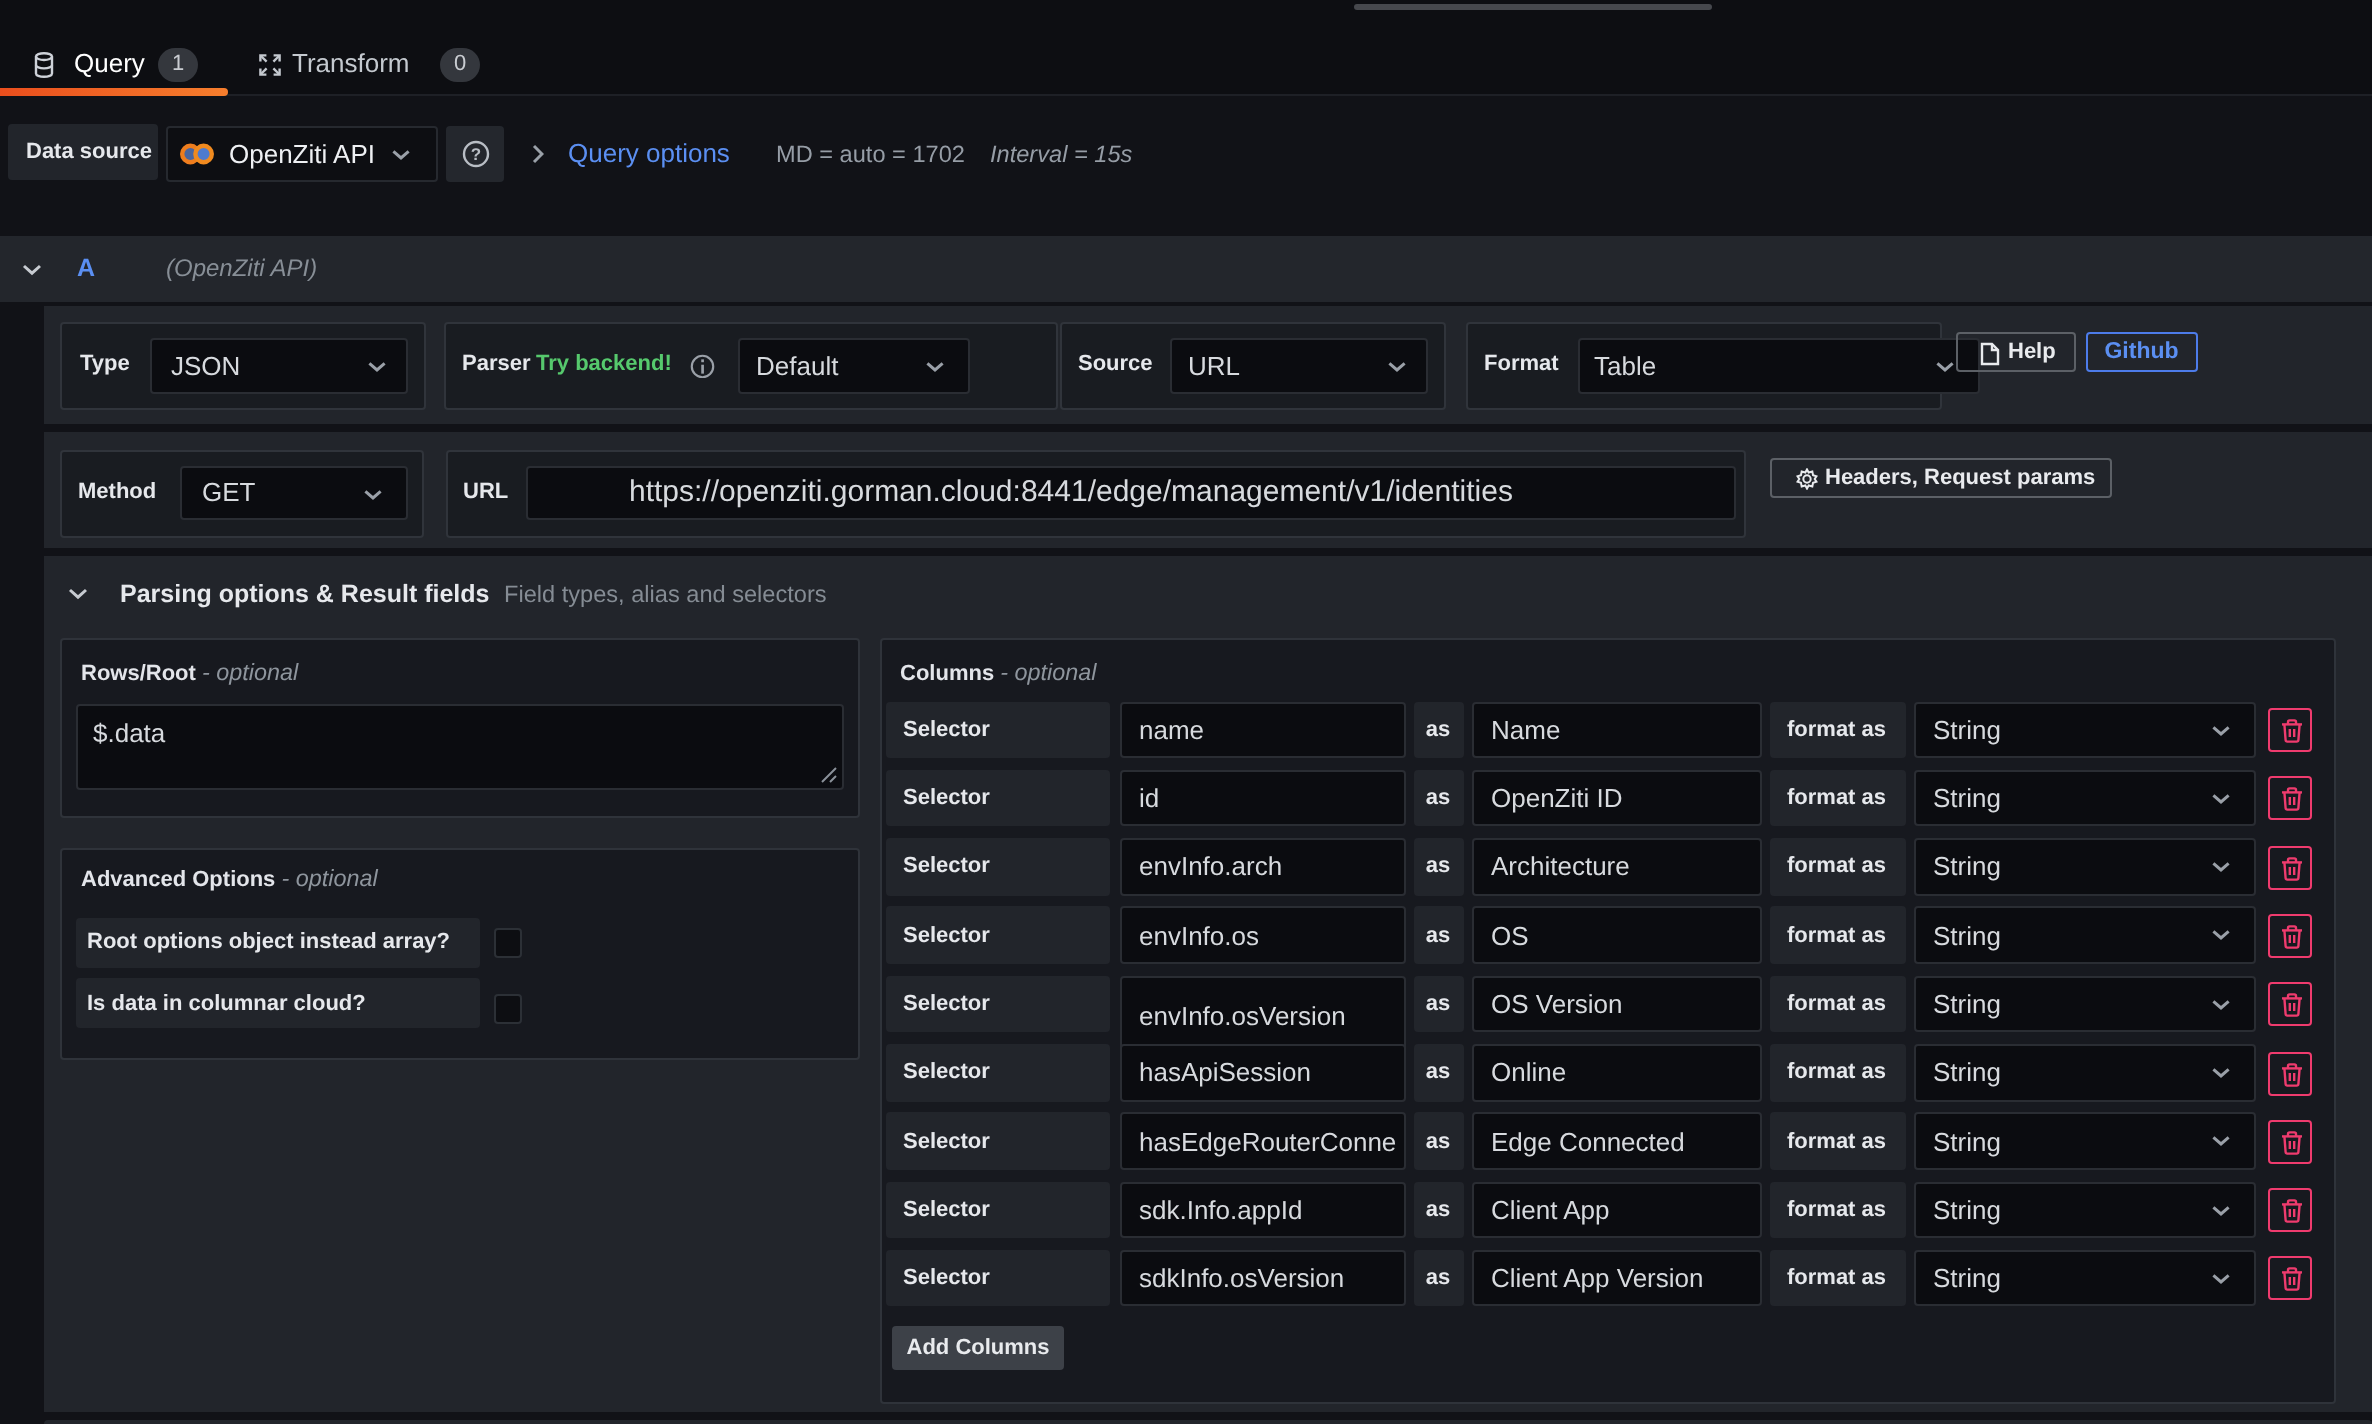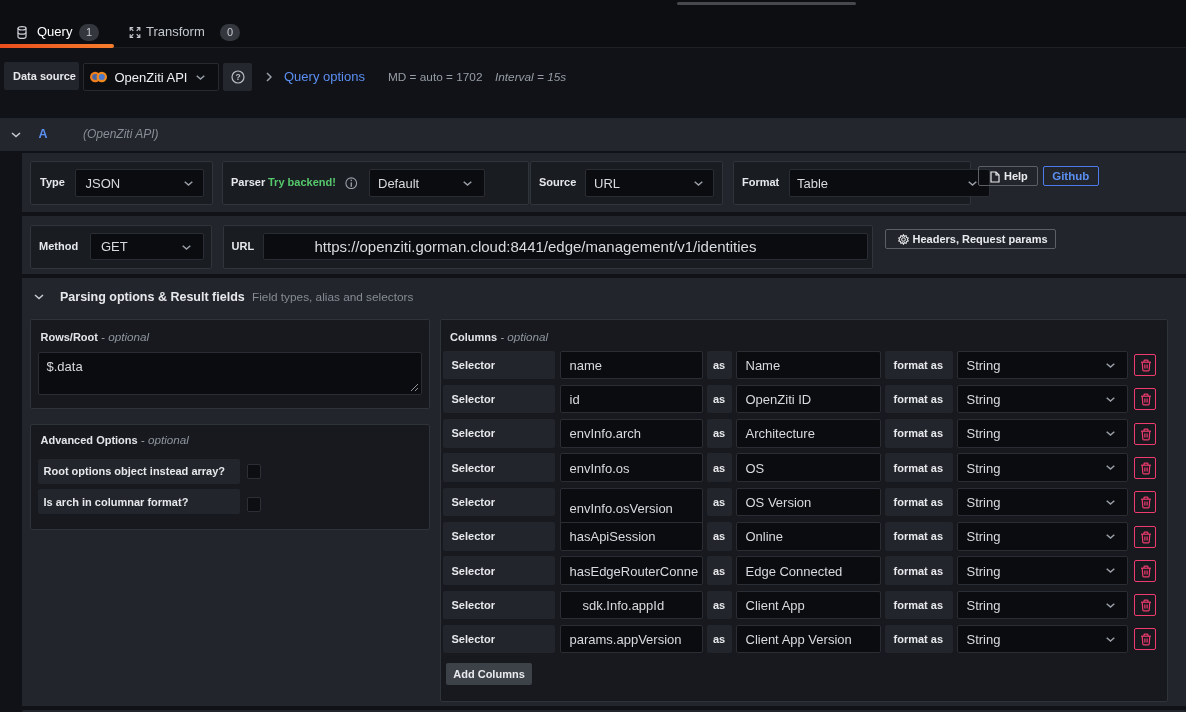--- a/index.html
+++ b/index.html
@@ -180,21 +180,21 @@
   </svg>
 </div>
 
 <div class="panel" style="left:30px;top:423.5px;width:400px;height:106px;"></div>
 <div class="ttl" style="left:40.5px;top:433px;">Advanced Options <i>- optional</i></div>
 <div class="lbl" style="left:37.5px;top:458.5px;width:202px;height:25px;">
     <span style="left:6px;">Root options object instead array?</span>
   </div>
 <div class="abs" style="left:247px;top:464px;width:13.5px;height:14.5px;background:#0d0e12;border:1px solid #2c3036;border-radius:2px;box-sizing:border-box;"></div>
 <div class="lbl" style="left:37.5px;top:489px;width:202px;height:25px;">
-    <span style="left:6px;">Is arch in columnar format?</span>
+    <span style="left:6px;">Is data in columnar cloud?</span>
   </div>
 <div class="abs" style="left:247px;top:497px;width:13.5px;height:14.5px;background:#0d0e12;border:1px solid #2c3036;border-radius:2px;box-sizing:border-box;"></div>
 
 <div class="panel" style="left:440px;top:319px;width:727.5px;height:382.5px;"></div>
 <div class="ttl" style="left:450px;top:330px;">Columns <i>- optional</i></div>
 <div id="rows">
     <div class="lbl" style="left:442.5px;top:350.5px;width:112.5px;height:28.5px;">
       <span style="left:9px;">Selector</span>
     </div>
     <div class="inp" style="left:559.5px;top:350.5px;width:143.5px;height:28.5px;">
@@ -408,21 +408,21 @@
           <path d="M4 3 V2 Q4 1.2 4.8 1.2 H7.2 Q8 1.2 8 2 V3"></path>
           <path d="M2.2 3.2 L2.8 11 Q2.85 11.8 3.7 11.8 H8.3 Q9.15 11.8 9.2 11 L9.8 3.2"></path>
           <path d="M4.9 5.5 V9.5 M7.1 5.5 V9.5"></path>
         </g>
       </svg>
     </div>
     <div class="lbl" style="left:442.5px;top:590.5999999999999px;width:112.5px;height:28.5px;">
       <span style="left:9px;">Selector</span>
     </div>
     <div class="inp" style="left:559.5px;top:590.5999999999999px;width:143.5px;height:28.5px;">
-      <span style="left:22px;">sdk.Info.appId</span>
+      <span style="left:9px;">sdk.Info.appId</span>
     </div>
     <div class="lbl" style="left:706.5px;top:590.5999999999999px;width:25px;height:28.5px;text-align:center;">
       <span style="left:0;width:25px;">as</span>
     </div>
     <div class="inp" style="left:735.5px;top:590.5999999999999px;width:145.5px;height:28.5px;">
       <span style="left:9px;">Client App</span>
     </div>
     <div class="lbl" style="left:884.5px;top:590.5999999999999px;width:68.5px;height:28.5px;">
       <span style="left:9px;">format as</span>
     </div>
@@ -439,21 +439,21 @@
           <path d="M4 3 V2 Q4 1.2 4.8 1.2 H7.2 Q8 1.2 8 2 V3"></path>
           <path d="M2.2 3.2 L2.8 11 Q2.85 11.8 3.7 11.8 H8.3 Q9.15 11.8 9.2 11 L9.8 3.2"></path>
           <path d="M4.9 5.5 V9.5 M7.1 5.5 V9.5"></path>
         </g>
       </svg>
     </div>
     <div class="lbl" style="left:442.5px;top:624.9px;width:112.5px;height:28.5px;">
       <span style="left:9px;">Selector</span>
     </div>
     <div class="inp" style="left:559.5px;top:624.9px;width:143.5px;height:28.5px;">
-      <span style="left:9px;">params.appVersion</span>
+      <span style="left:9px;">sdkInfo.osVersion</span>
     </div>
     <div class="lbl" style="left:706.5px;top:624.9px;width:25px;height:28.5px;text-align:center;">
       <span style="left:0;width:25px;">as</span>
     </div>
     <div class="inp" style="left:735.5px;top:624.9px;width:145.5px;height:28.5px;">
       <span style="left:9px;">Client App Version</span>
     </div>
     <div class="lbl" style="left:884.5px;top:624.9px;width:68.5px;height:28.5px;">
       <span style="left:9px;">format as</span>
     </div>

